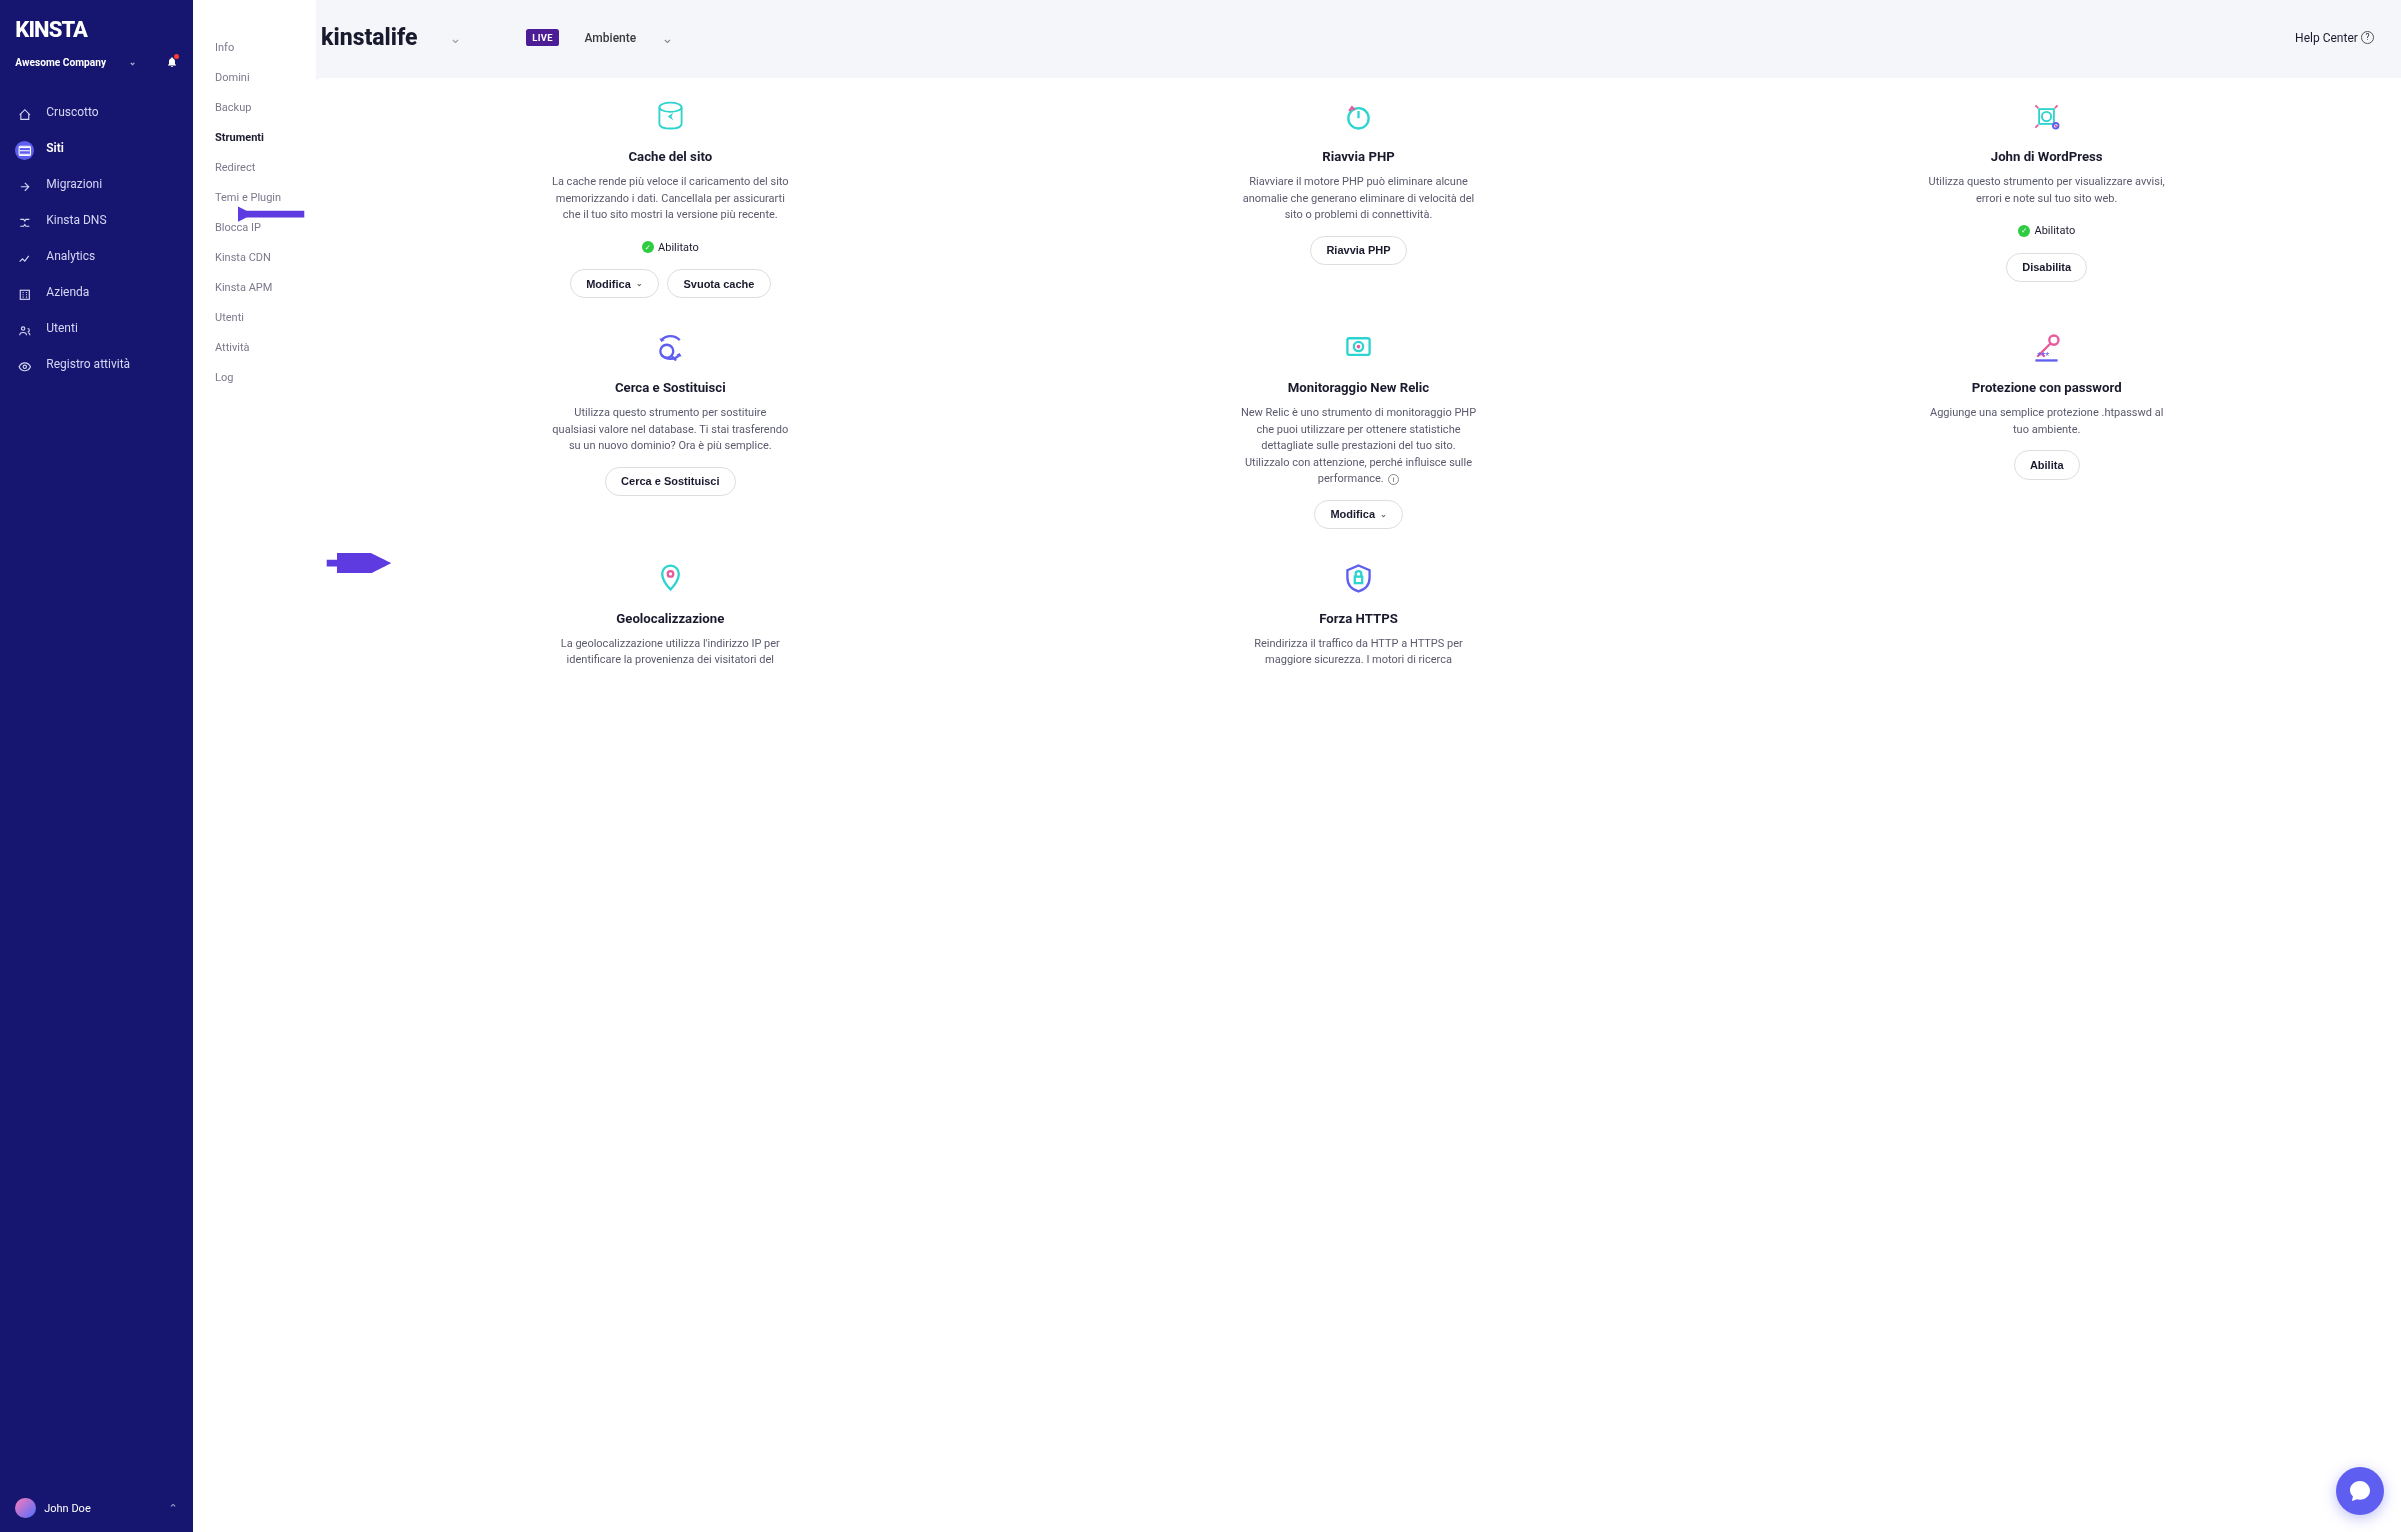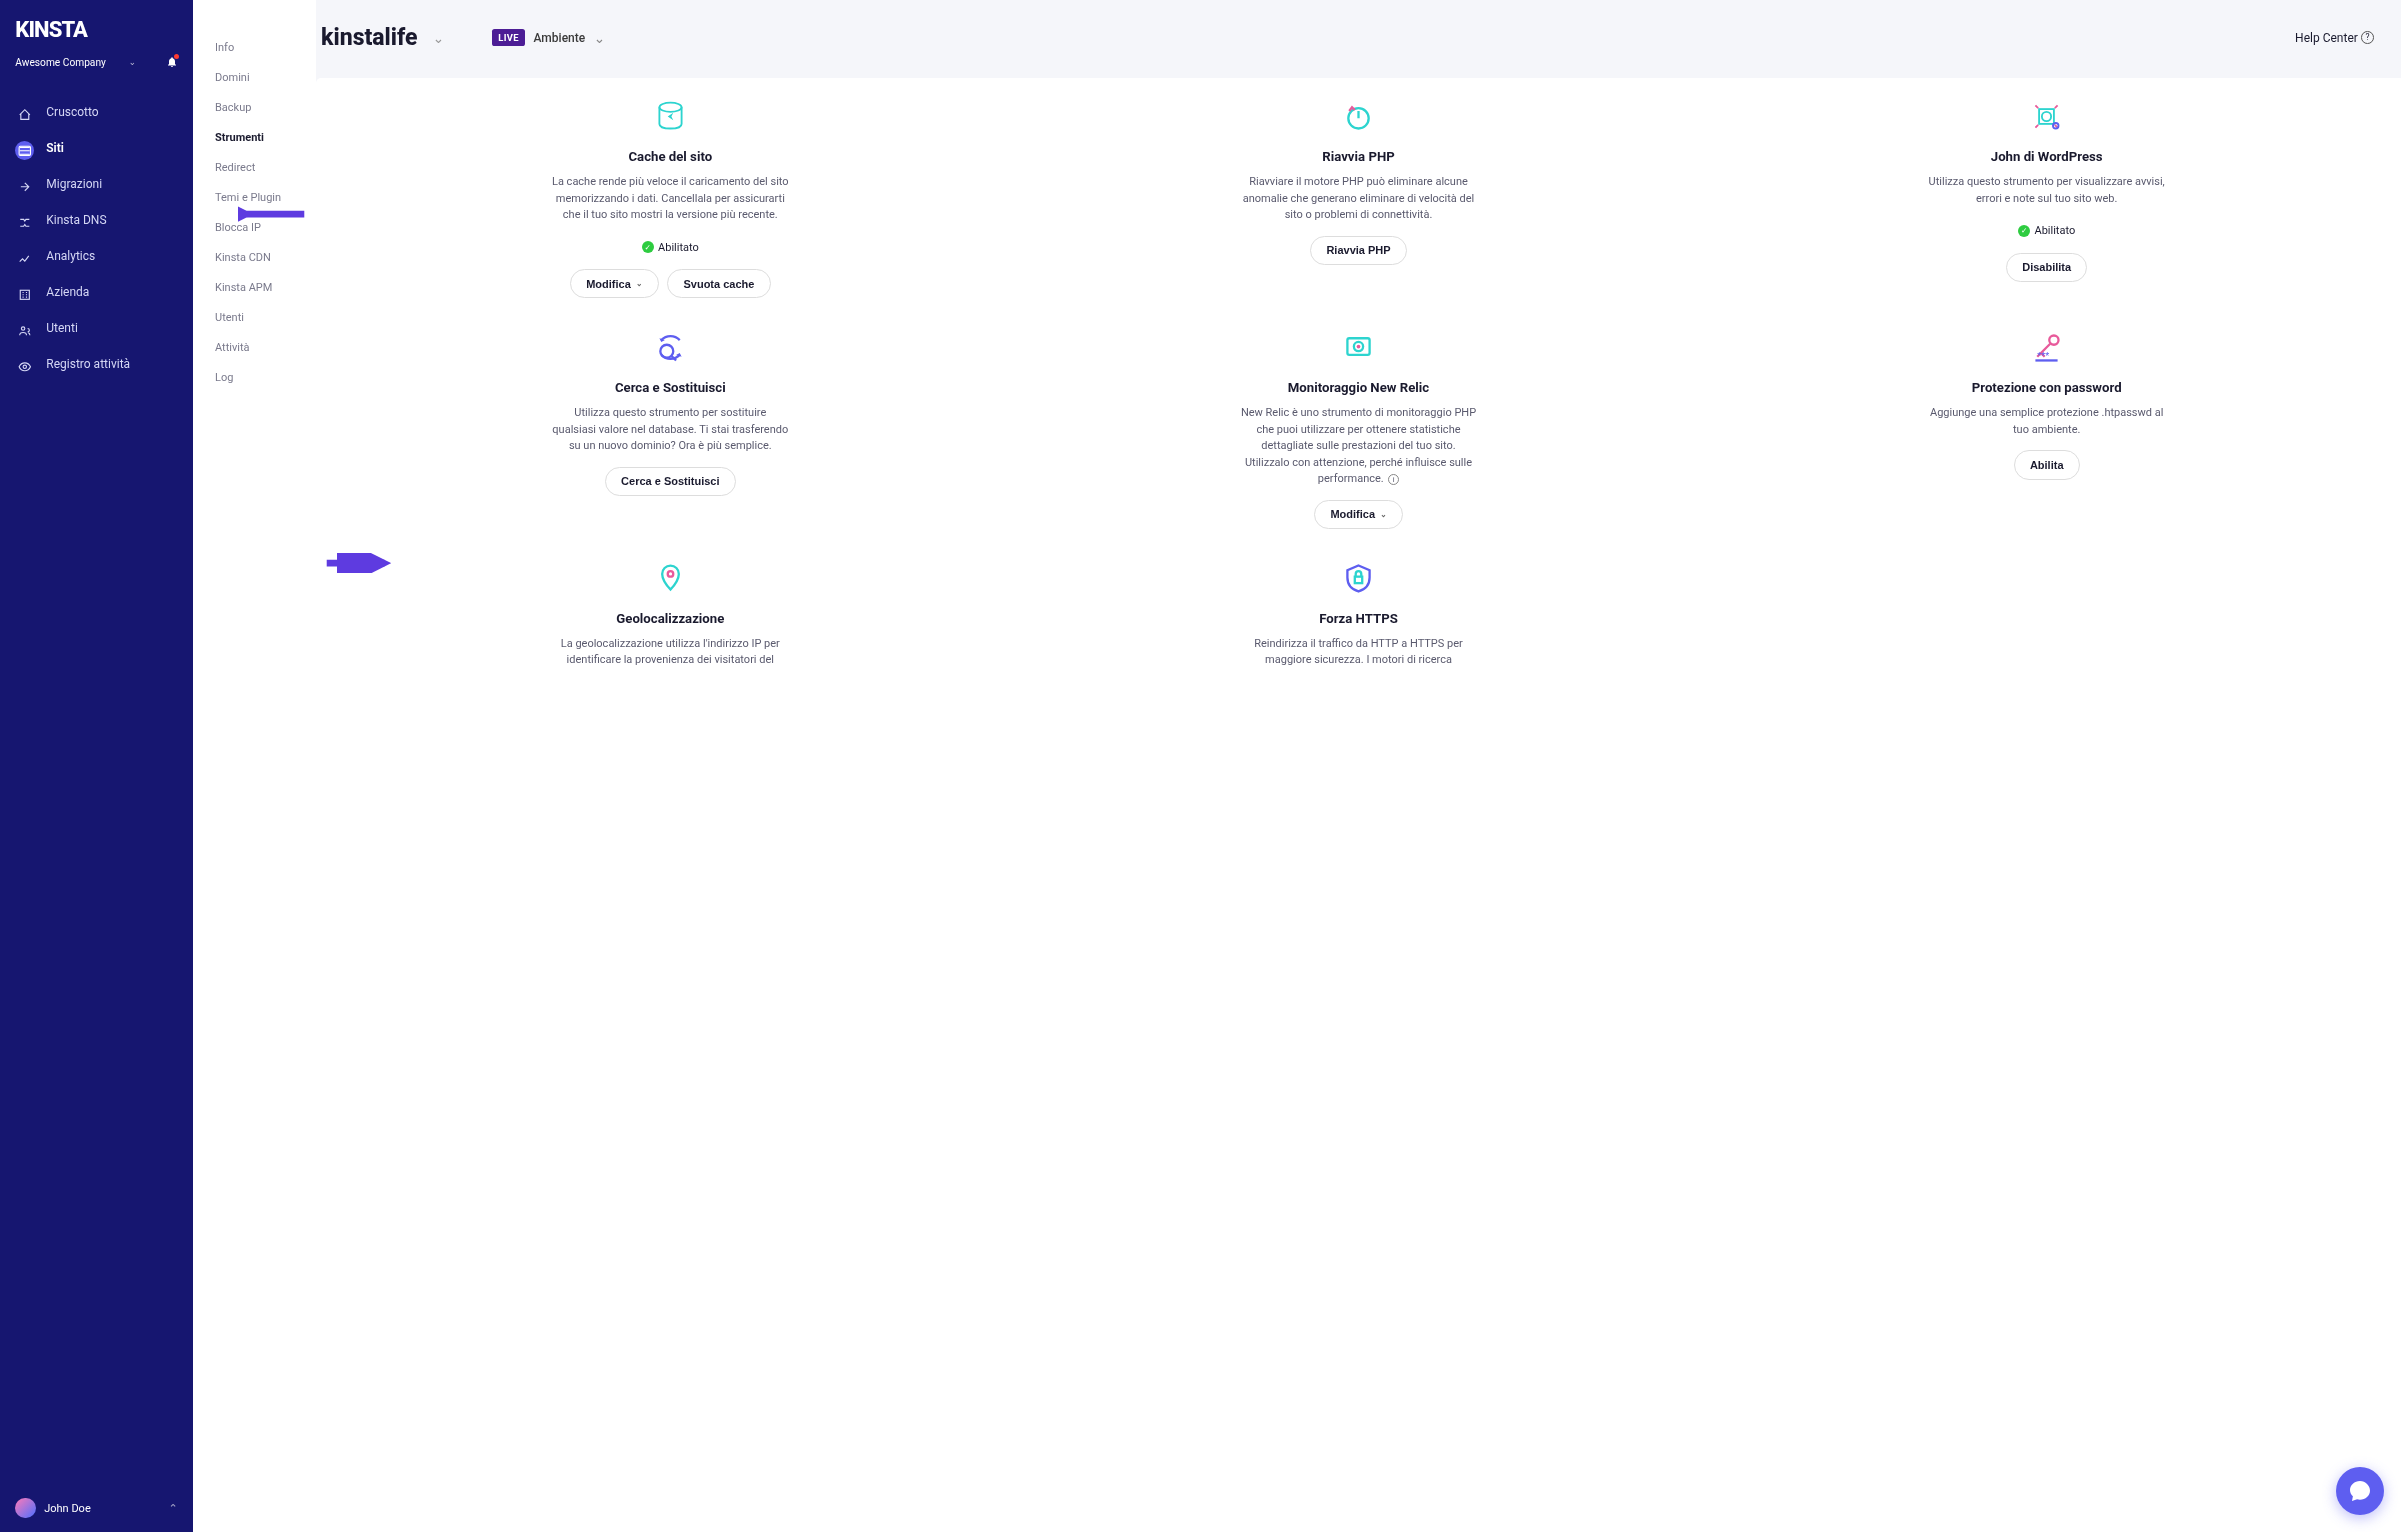--- a/index.html
+++ b/index.html
@@ -4,21 +4,21 @@
   <style>
     * { margin: 0; padding: 0; box-sizing: border-box; }
     body { font-family: -apple-system, BlinkMacSystemFont, 'Segoe UI', Roboto, sans-serif; background: #f5f6fa; color: #2e2e2e; overflow: hidden; }
     
     .app { display: flex; height: 100vh; }
     
     
     .sidebar-main { width: 193px; background: #161670; color: #fff; display: flex; flex-direction: column; flex-shrink: 0; }
     .logo { padding: 17px 15.3px 10.2px; font-size: 22px; font-weight: 800; letter-spacing: -0.9px; }
     .company-row { display: flex; align-items: center; justify-content: space-between; padding: 3.4px 15.3px 15.3px; font-size: 10.2px; }
-    .company-row .left { display: flex; gap: 23px; }
+    .company-row .left { display: flex; gap: 23px; font-weight: bold; }
     .chev { font-size: 8.5px; opacity: 0.7; }
     .bell { position: relative; color: #fff; }
     .bell .dot { position: absolute; top: -1.7px; right: -1.7px; width: 5.1px; height: 5.1px; background: #ff3b30; border-radius: 50%; }
     .nav { padding-top: 12px; flex: 1; }
     .nav-item { display: flex; align-items: flex-start; gap: 12px; padding: 8.5px 15.3px; font-size: 12px; color: #d5d7f5; cursor: pointer; }
     .nav-item .icon-box { width: 19px; height: 19px; display: flex; align-items: center; justify-content: center; border-radius: 50%; }
     .nav-item.active .icon-box { background: #5e5ef0; }
     .nav-item.active { color: #fff; font-weight: 600; }
     .user-footer { display: flex; align-items: center; gap: 8.5px; padding: 13.6px 15.3px; font-size: 11px; }
     .avatar { width: 20.4px; height: 20.4px; border-radius: 50%; background: linear-gradient(135deg, #ff7ab8, #4b6fff); }
@@ -28,21 +28,21 @@
     .sidebar-sub { width: 123px; background: #fff; padding: 32px 8.5px 8.5px 22px; flex-shrink: 0; }
     .sub-item { padding: 8.5px 0; font-size: 11px; color: #7a7a8c; cursor: pointer; position: relative; }
     .sub-item.active { color: #1a1a2e; font-weight: 700; }
     
     
     .arrow1 { position: absolute; left: 238px; top: 204px; z-index: 50; }
     .arrow2 { position: absolute; left: 325px; top: 553px; z-index: 50; }
     
     
     .content { flex: 1; display: flex; flex-direction: column; overflow: hidden; }
-    .header { display: flex; align-items: center; padding: 24px 27px 27px 5.1px; background: #f5f6fa; }
+    .header { display: flex; align-items: center; padding: 24px 27px 27px 5.1px; background: #f5f6fa; gap: 17px; }
     .site-name { font-size: 23px; font-weight: 800; color: #1a1a2e; }
     .site-chev { margin-left: 15.3px; color: #999; }
     .env-badge { margin-left: 48px; background: #4c1d95; color: #fff; font-size: 9.4px; font-weight: 700; padding: 2.6px 6px; border-radius: 2.6px; letter-spacing: 0.4px; }
     .env-label { margin-left: 8.5px; font-size: 12px; color: #3a3a3a; font-weight: 500; }
     .env-chev { margin-left: 8.5px; color: #888; }
     .help { margin-left: auto; font-size: 12px; color: #1a1a2e; display: flex; align-items: center; gap: 3.4px; }
     .help-q { width: 12.8px; height: 12.8px; border: 1.3px solid #555; border-radius: 50%; display: inline-flex; align-items: center; justify-content: center; font-size: 8.5px; }
     
     .panel { flex: 1; background: #fff; border-radius: 5.1px 0 0 0; padding: 20.4px 20.4px 0; overflow-y: auto; }
     .grid { display: grid; grid-template-columns: repeat(3, 1fr); gap: 31px 20.4px; }

